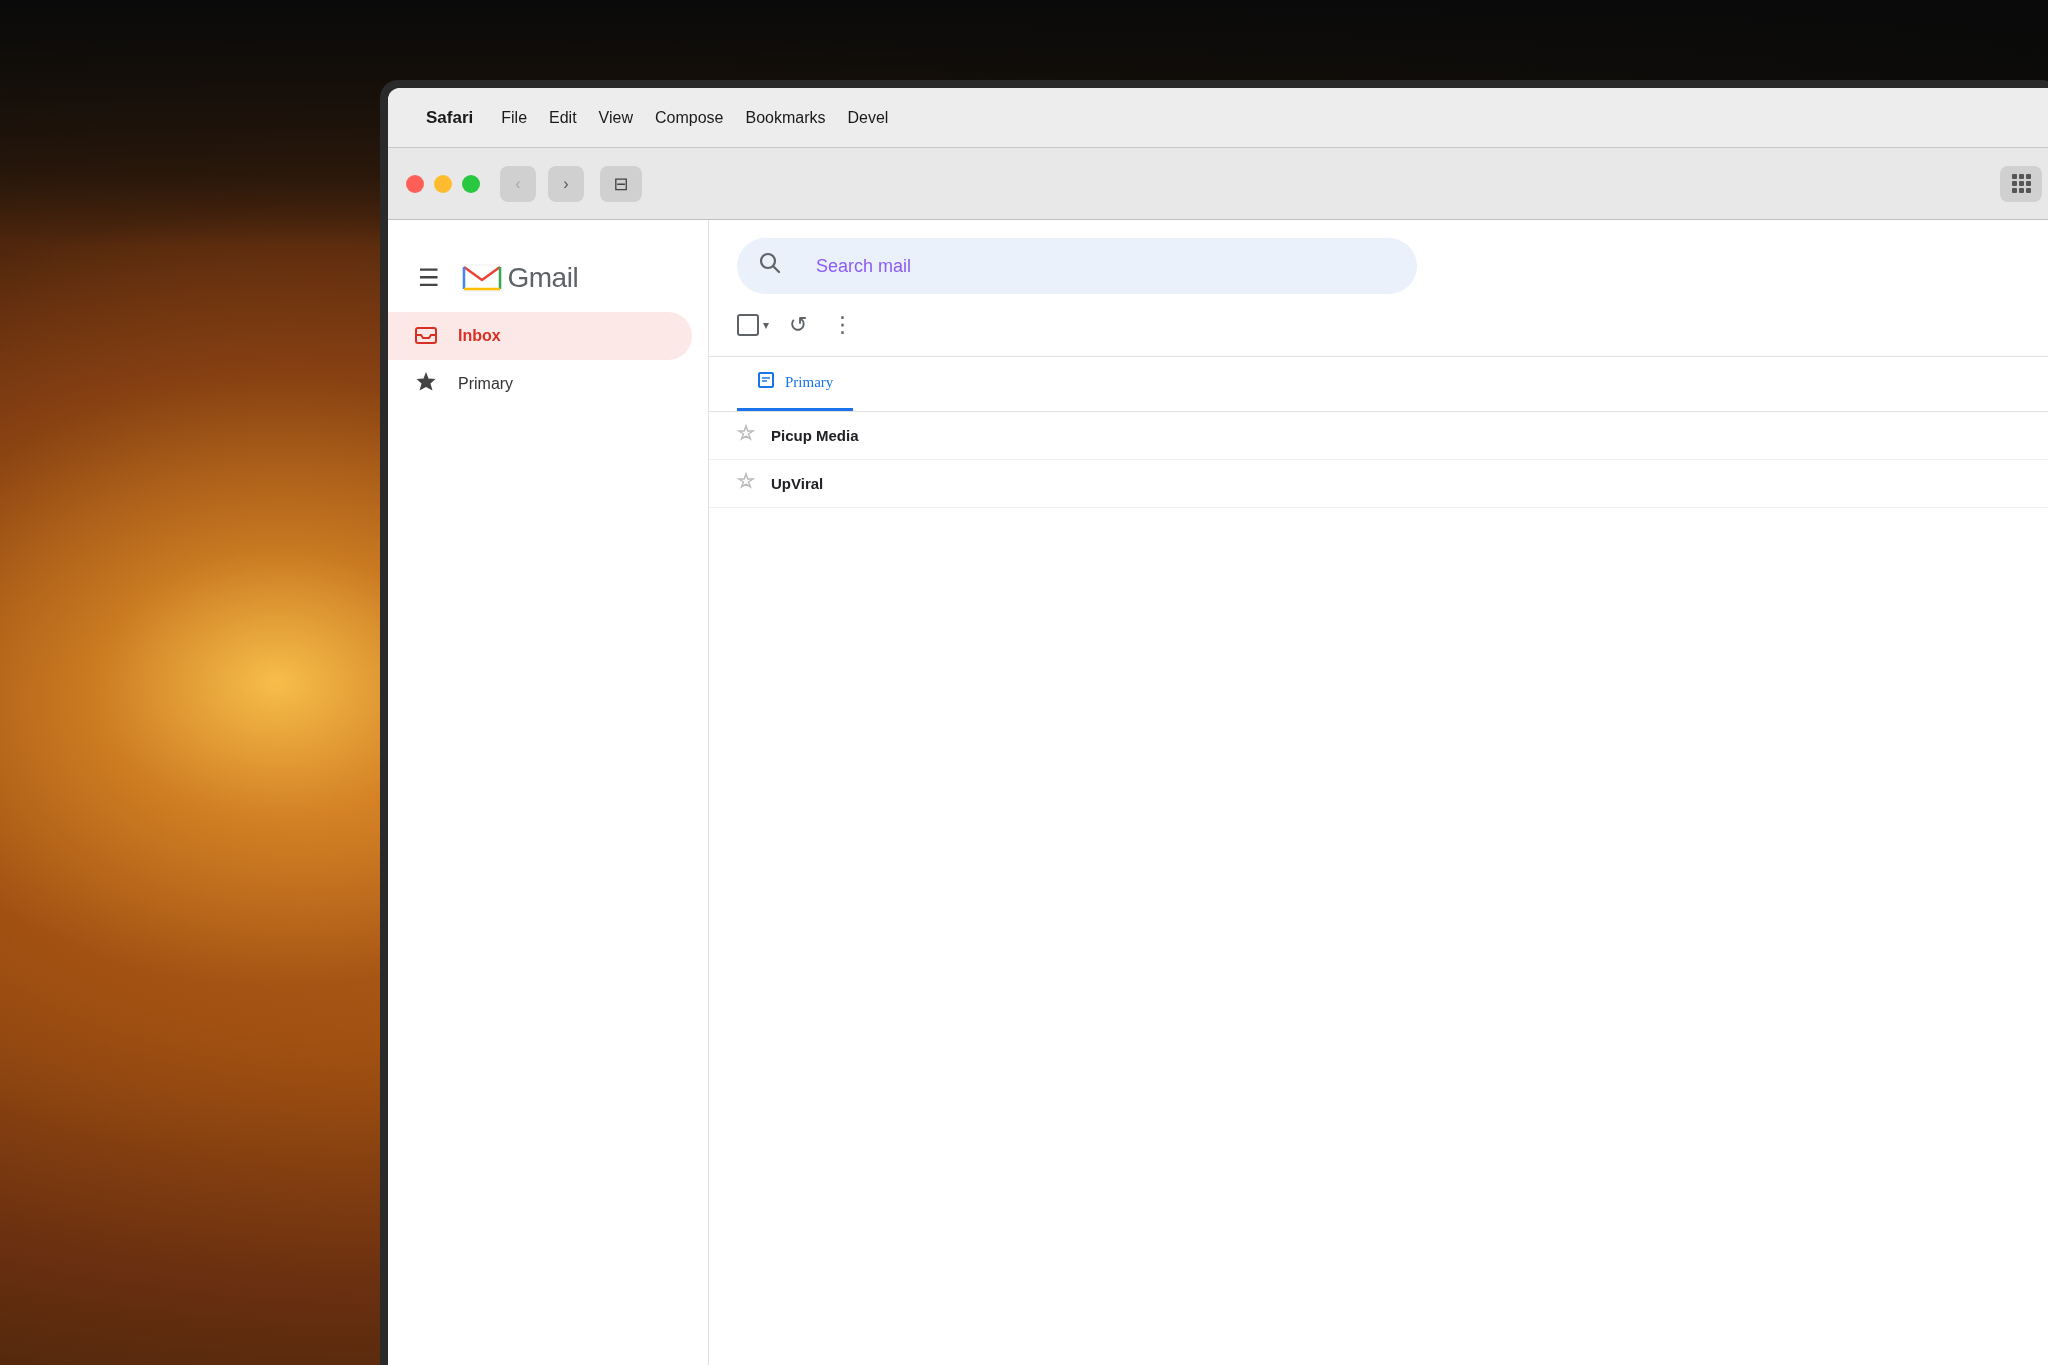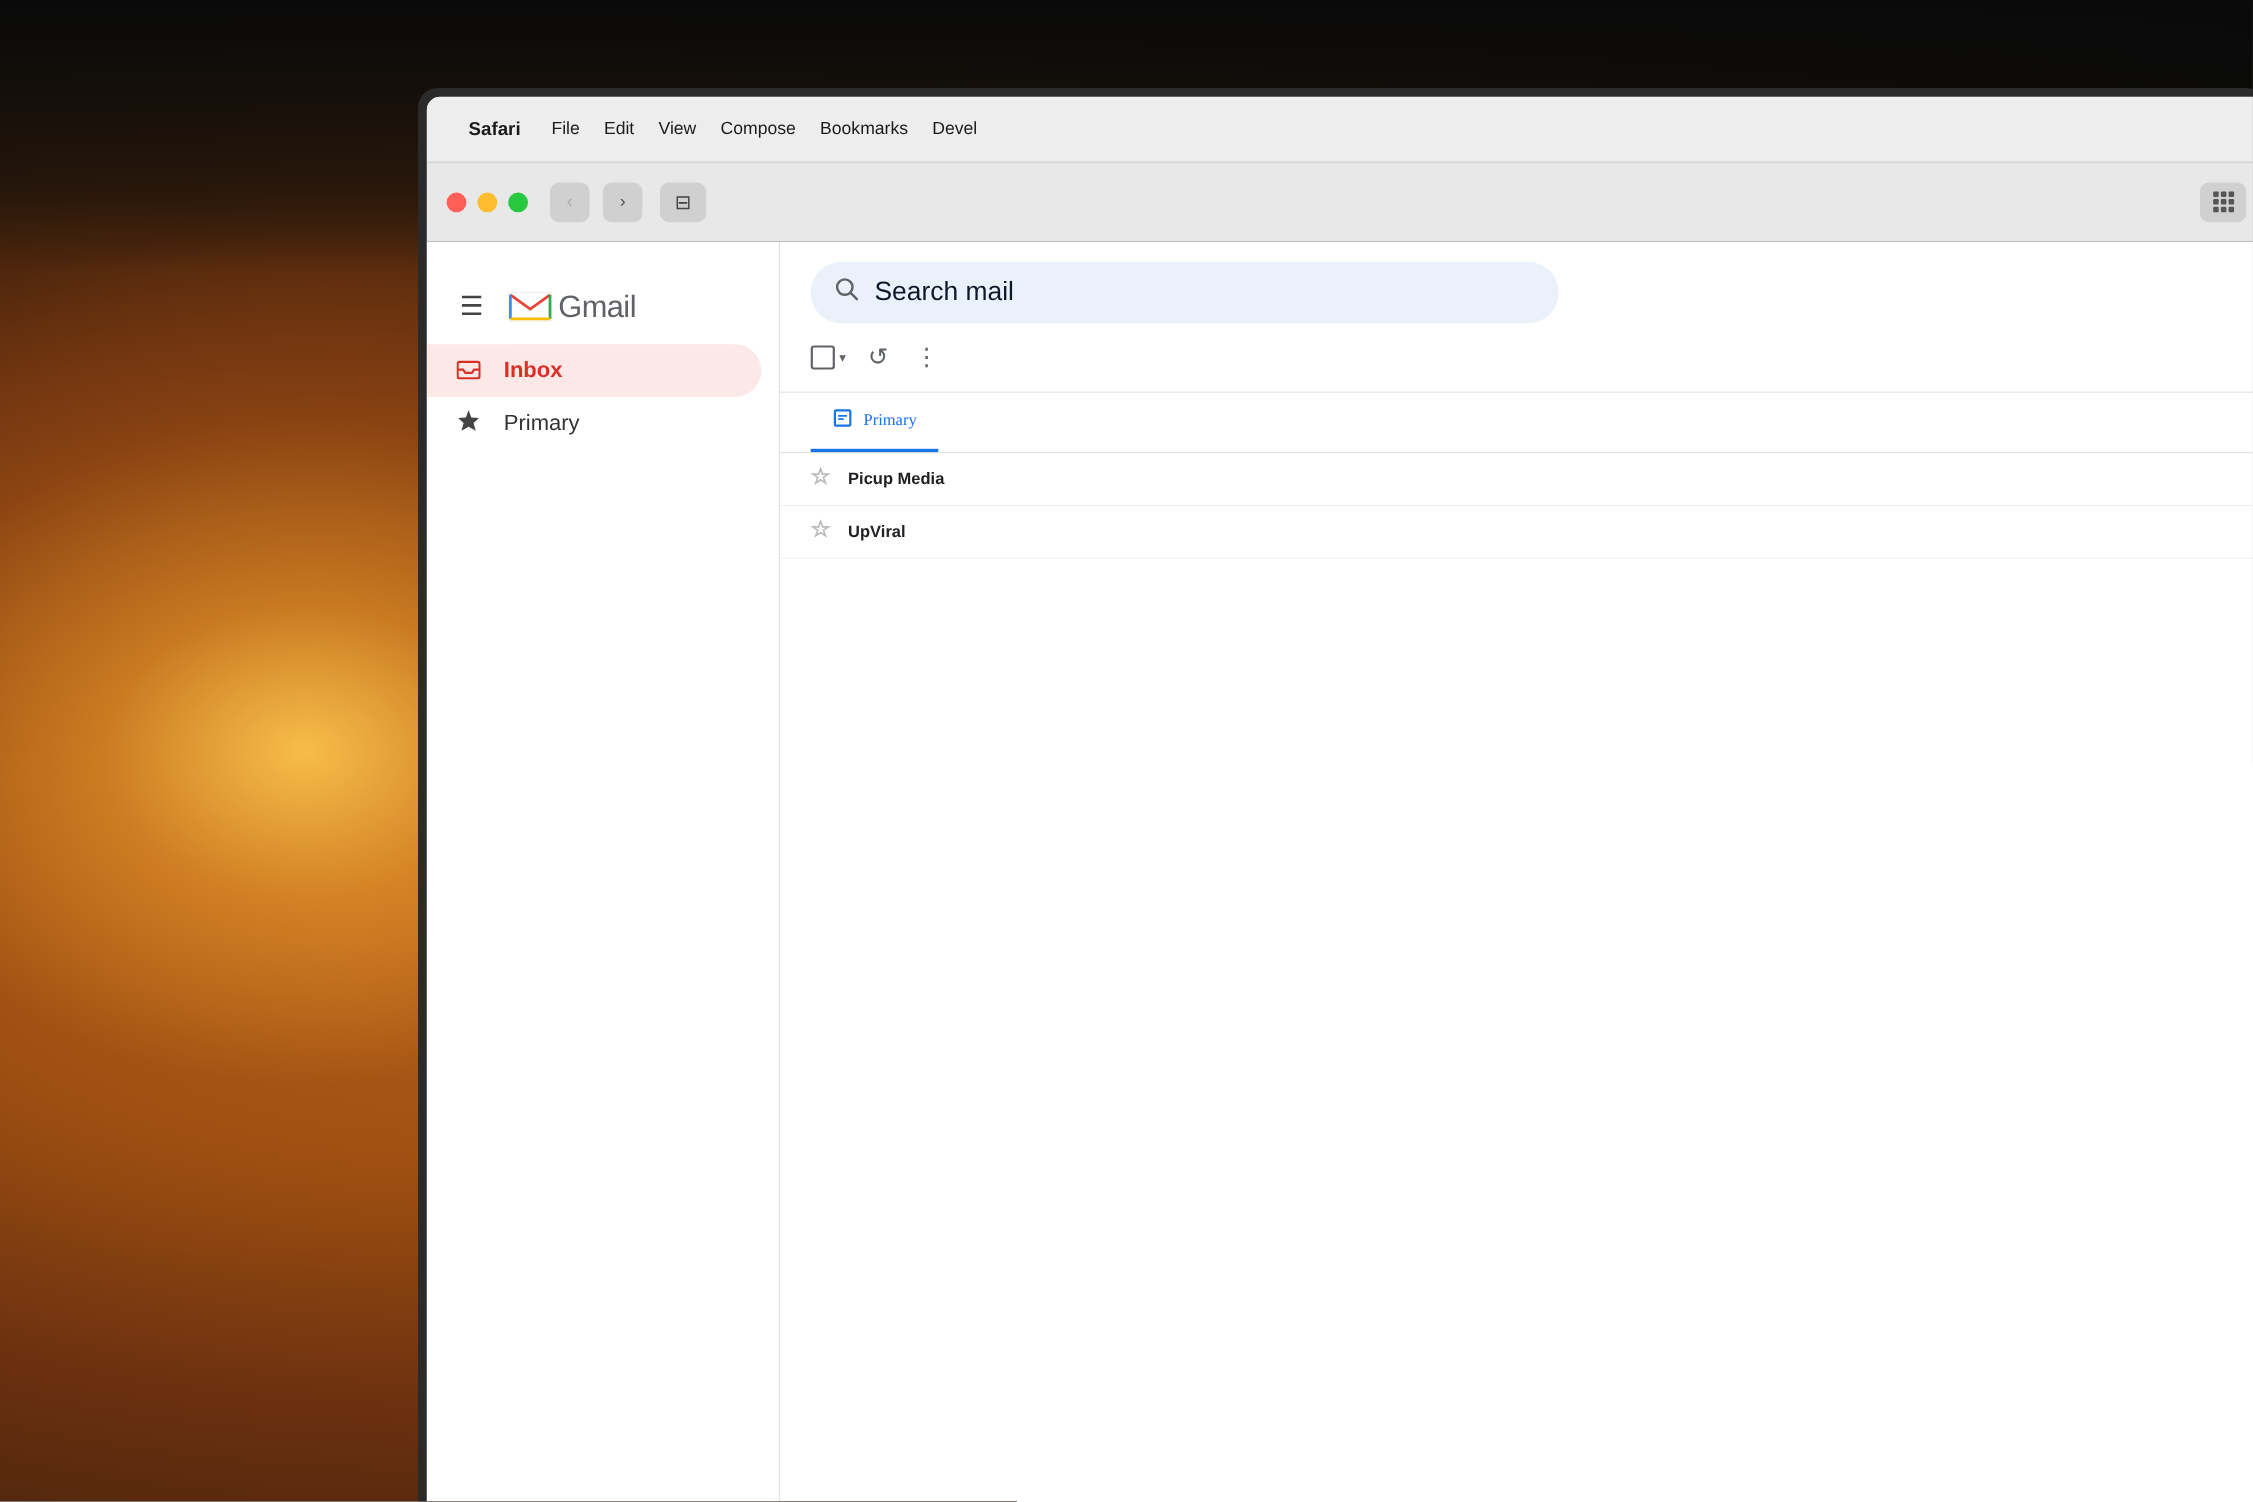--- a/index.html
+++ b/index.html
@@ -257,21 +257,21 @@
       background: #fce8e6;
     }
 
     .nav-item-icon {
       font-size: 22px;
       width: 28px;
       text-align: center;
     }
 
     .nav-item-label {
-      font-size: 20px;
+      font-size: 16px;
       font-weight: 400;
       color: #333;
     }
 
     .nav-item.active .nav-item-label {
       font-weight: 700;
       color: #d93025;
     }
 
     .nav-item.active .nav-item-icon {
@@ -299,22 +299,23 @@
       gap: 14px;
       width: 680px;
     }
 
     .search-icon {
       font-size: 22px;
       color: #5f6368;
     }
 
     .search-placeholder {
-      font-size: 24px;
-      color: #0f172a;
+      font-size: 18px;
+      color: #8b5cf6;
+      margin-left: 21px;
     }
 
     .toolbar {
       display: flex;
       align-items: center;
       padding: 14px 28px;
       gap: 16px;
       border-bottom: 1px solid #e0e0e0;
     }
 

